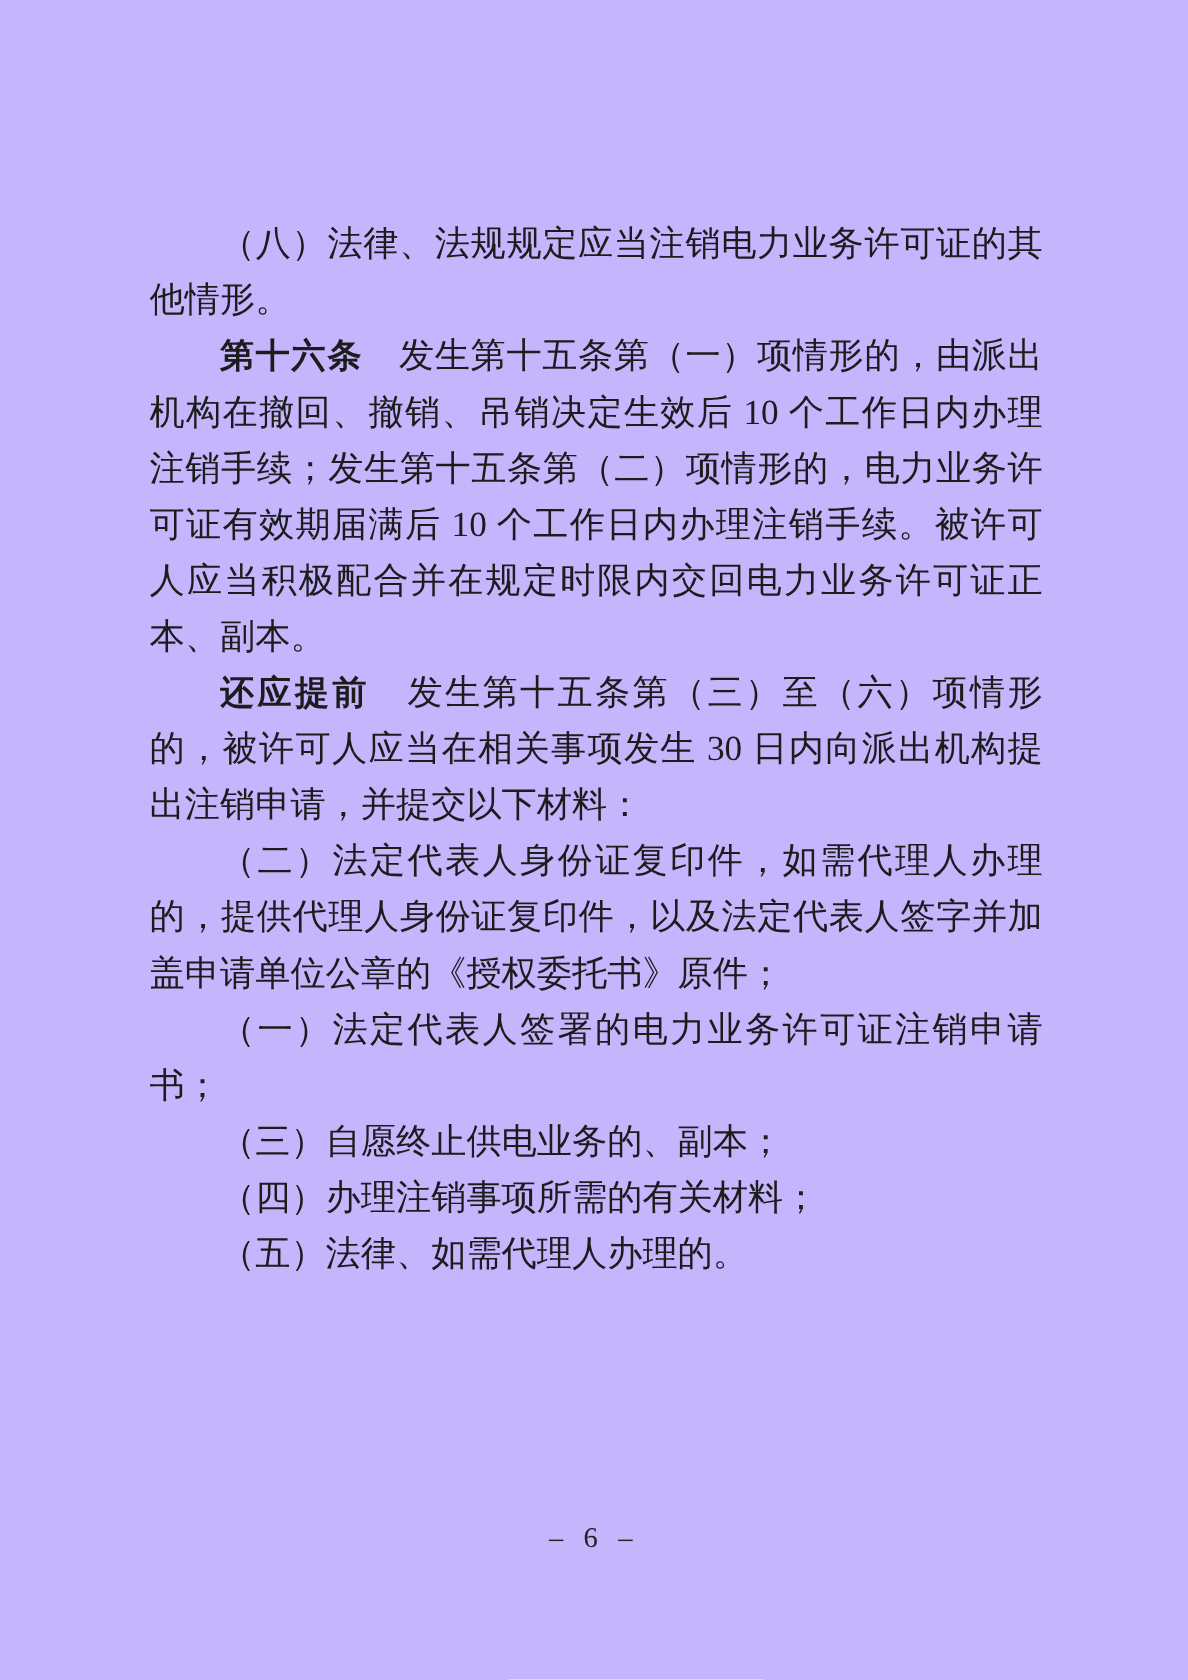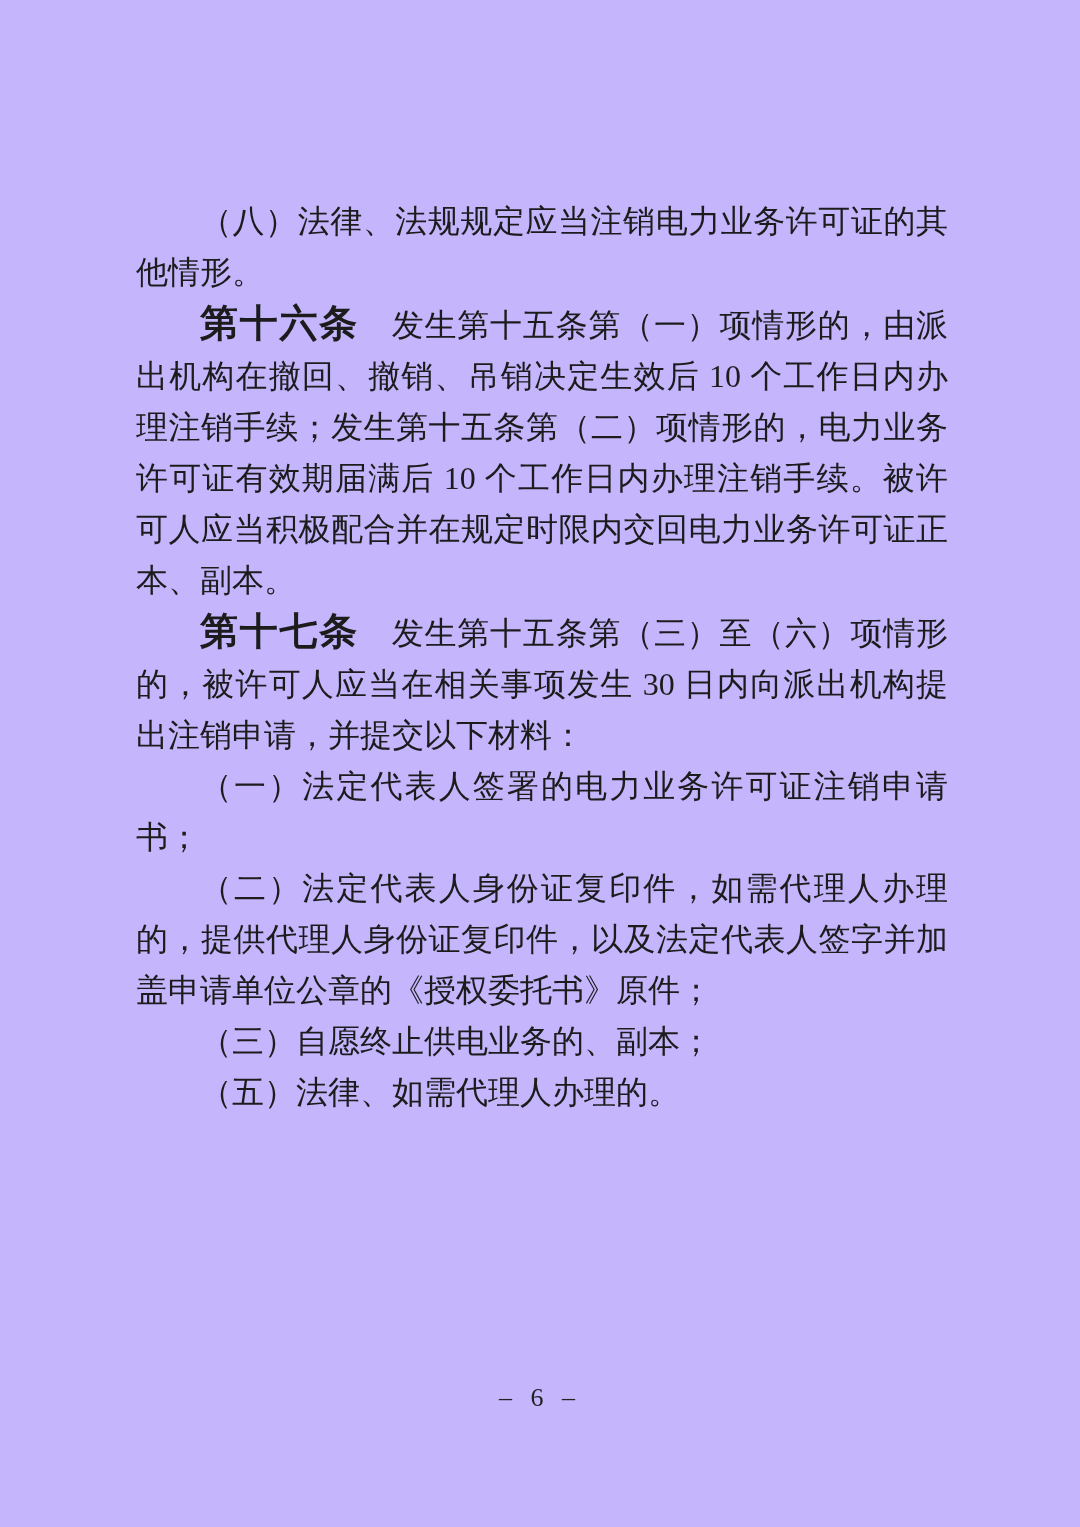--- a/index.html
+++ b/index.html
@@ -30,21 +30,21 @@
     text-align: justify;
     text-indent: 2em;
     font-weight: 400;
   }
   .run {
     font-weight: inherit;
   }
   .run-bold {
     font-weight: 700;
     font-family: "Liberation Sans", "DejaVu Sans", sans-serif;
-    font-size: 38px;
+    font-size: 31px;
     letter-spacing: 1px;
   }
   .page-footer {
     position: absolute;
     left: 0;
     top: 1383px;
     width: 100%;
     text-align: center;
   }
   .page-number {
@@ -54,22 +54,23 @@
     font-family: "Liberation Serif", "DejaVu Serif", serif;
   }
 </style>
 </head>
 <body>
 
 <div class="page">
   <main class="doc-body" id="doc-body">
       <p><span class="run">（八）法律、法规规定应当注销电力业务许可证的其他情形。</span></p>
       <p><span class="run run-bold">第十六条</span><span class="run">　发生第十五条第（一）项情形的，由派出机构在撤回、撤销、吊销决定生效后 10 个工作日内办理注销手续；发生第十五条第（二）项情形的，电力业务许可证有效期届满后 10 个工作日内办理注销手续。被许可人应当积极配合并在规定时限内交回电力业务许可证正本、副本。</span></p>
-      <p><span class="run run-bold">第十七条</span><span class="run">　发生第十五条第（三）至（六）项情形的，被许可人应当在相关事项发生 30 日内向派出机构提出注销申请，并提交以下材料：</span></p>
+      <p><span class="run run-bold">还应提前</span><span class="run">　发生第十五条第（三）至（六）项情形的，被许可人应当在相关事项发生 30 日内向派出机构提出注销申请，并提交以下材料：</span></p>
+      <p><span class="run">（二）法定代表人身份证复印件，如需代理人办理的，提供代理人身份证复印件，以及法定代表人签字并加盖申请单位公章的《授权委托书》原件；</span></p>
       <p><span class="run">（一）法定代表人签署的电力业务许可证注销申请书；</span></p>
-      <p><span class="run">（二）法定代表人身份证复印件，如需代理人办理的，提供代理人身份证复印件，以及法定代表人签字并加盖申请单位公章的《授权委托书》原件；</span></p>
       <p><span class="run">（三）自愿终止供电业务的、副本；</span></p>
+      <p><span class="run">（四）办理注销事项所需的有关材料；</span></p>
       <p><span class="run">（五）法律、如需代理人办理的。</span></p>
     </main>
   <footer class="page-footer">
     <span class="page-number">– 6 –</span>
   </footer>
 </div>
 
 </body></html>

